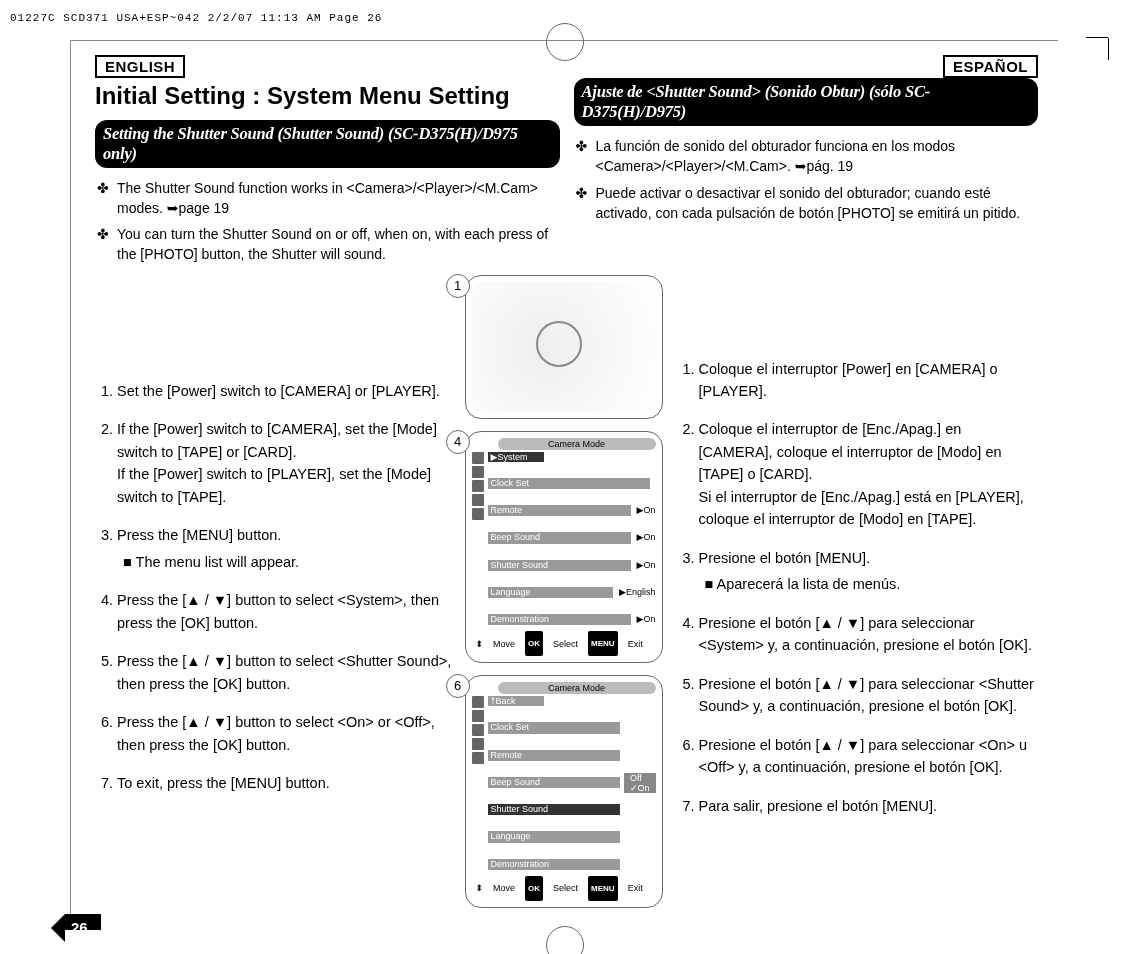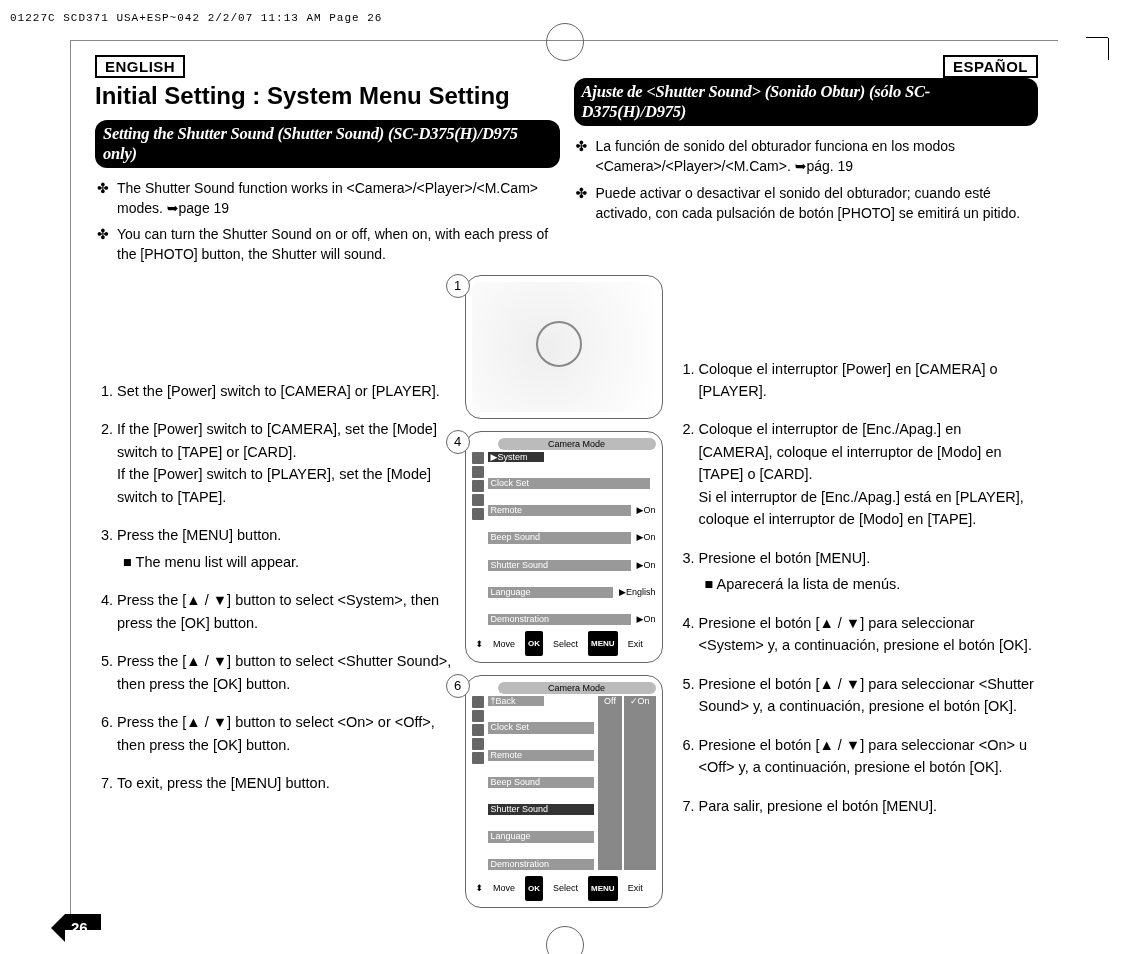--- a/index.html
+++ b/index.html
@@ -189,21 +189,21 @@
                   <div class="menu-row">
                     <span class="menu-item sel">Shutter Sound</span>
                   </div>
                   <div class="menu-row">
                     <span class="menu-item">Language</span>
                   </div>
                   <div class="menu-row">
                     <span class="menu-item">Demonstration</span>
                   </div>
                 </div>
-              <div id="menu6-opts" style="display:flex;flex-direction:row;justify-content:center;gap:0;margin-left:2px">
+              <div id="menu6-opts" style="display:flex;flex-direction:column;justify-content:center;gap:0;margin-left:2px">
                   <span class="opt-box">Off</span>
                   <span class="opt-box">✓On</span>
                 </div>
             </div>
             <div class="menu-foot">
               <span>⬍</span>
                 <span>Move</span>
               <span class="key">OK</span>
                 <span>Select</span>
               <span class="key">MENU</span>

